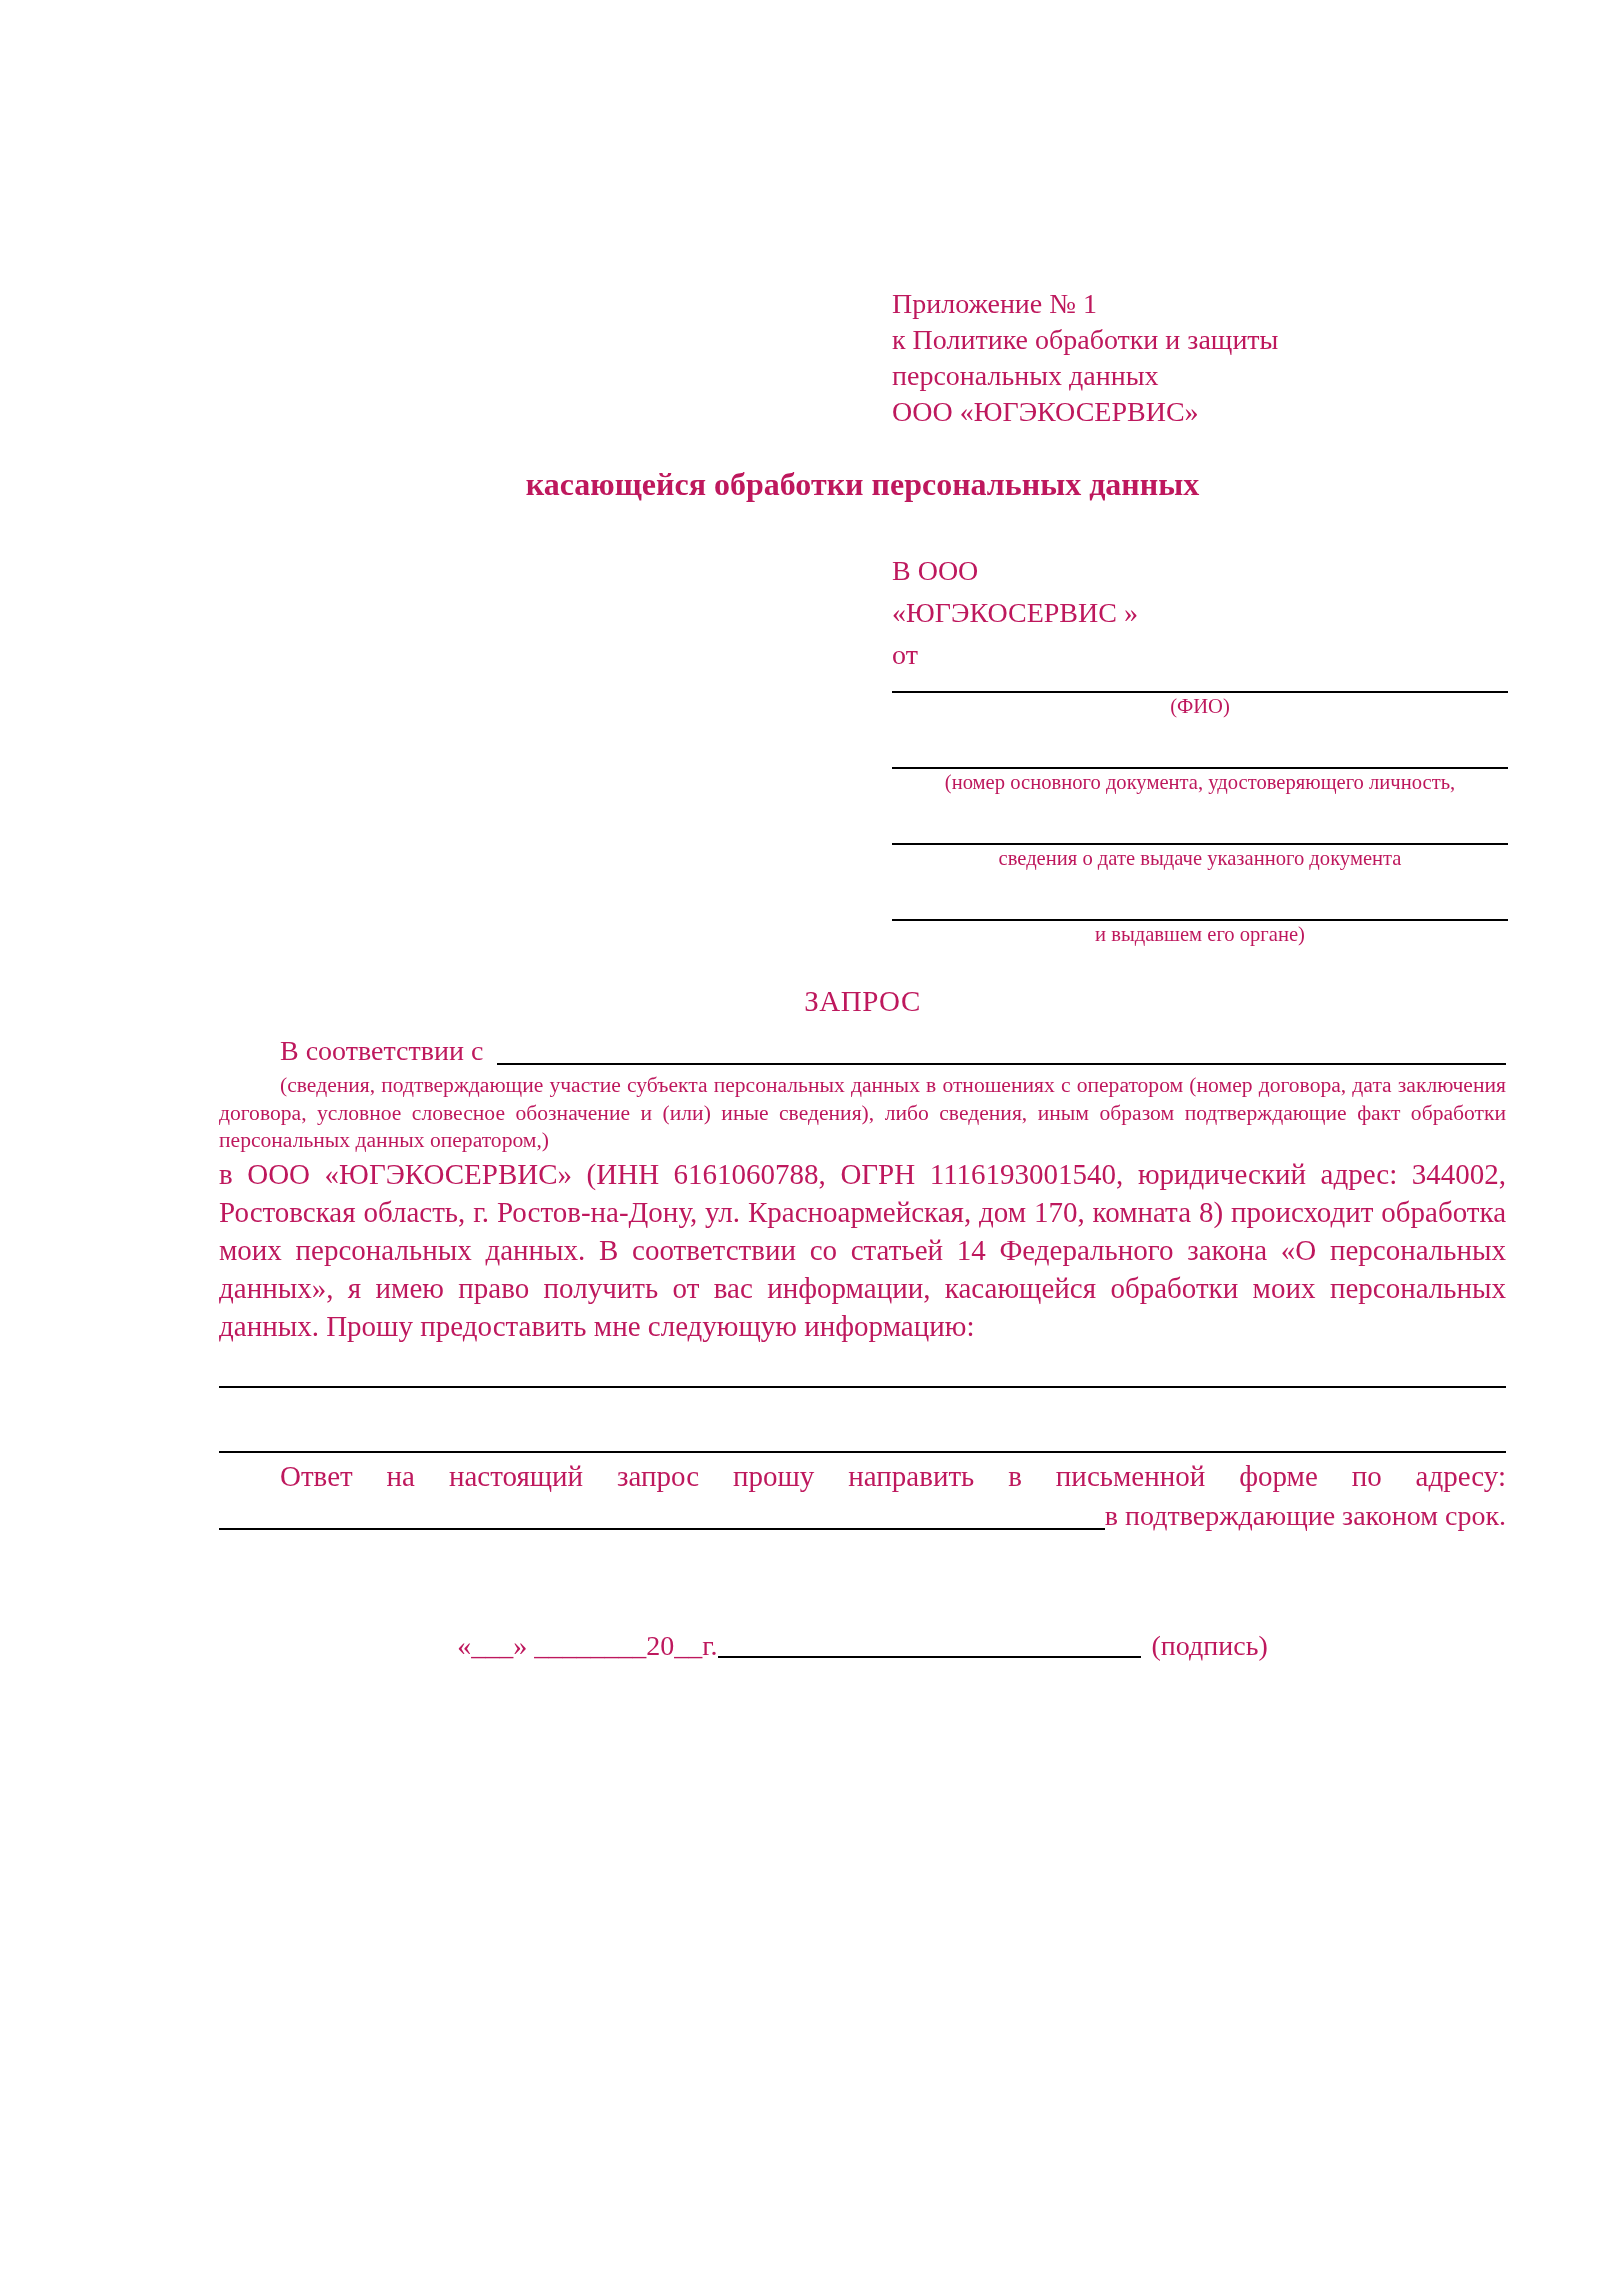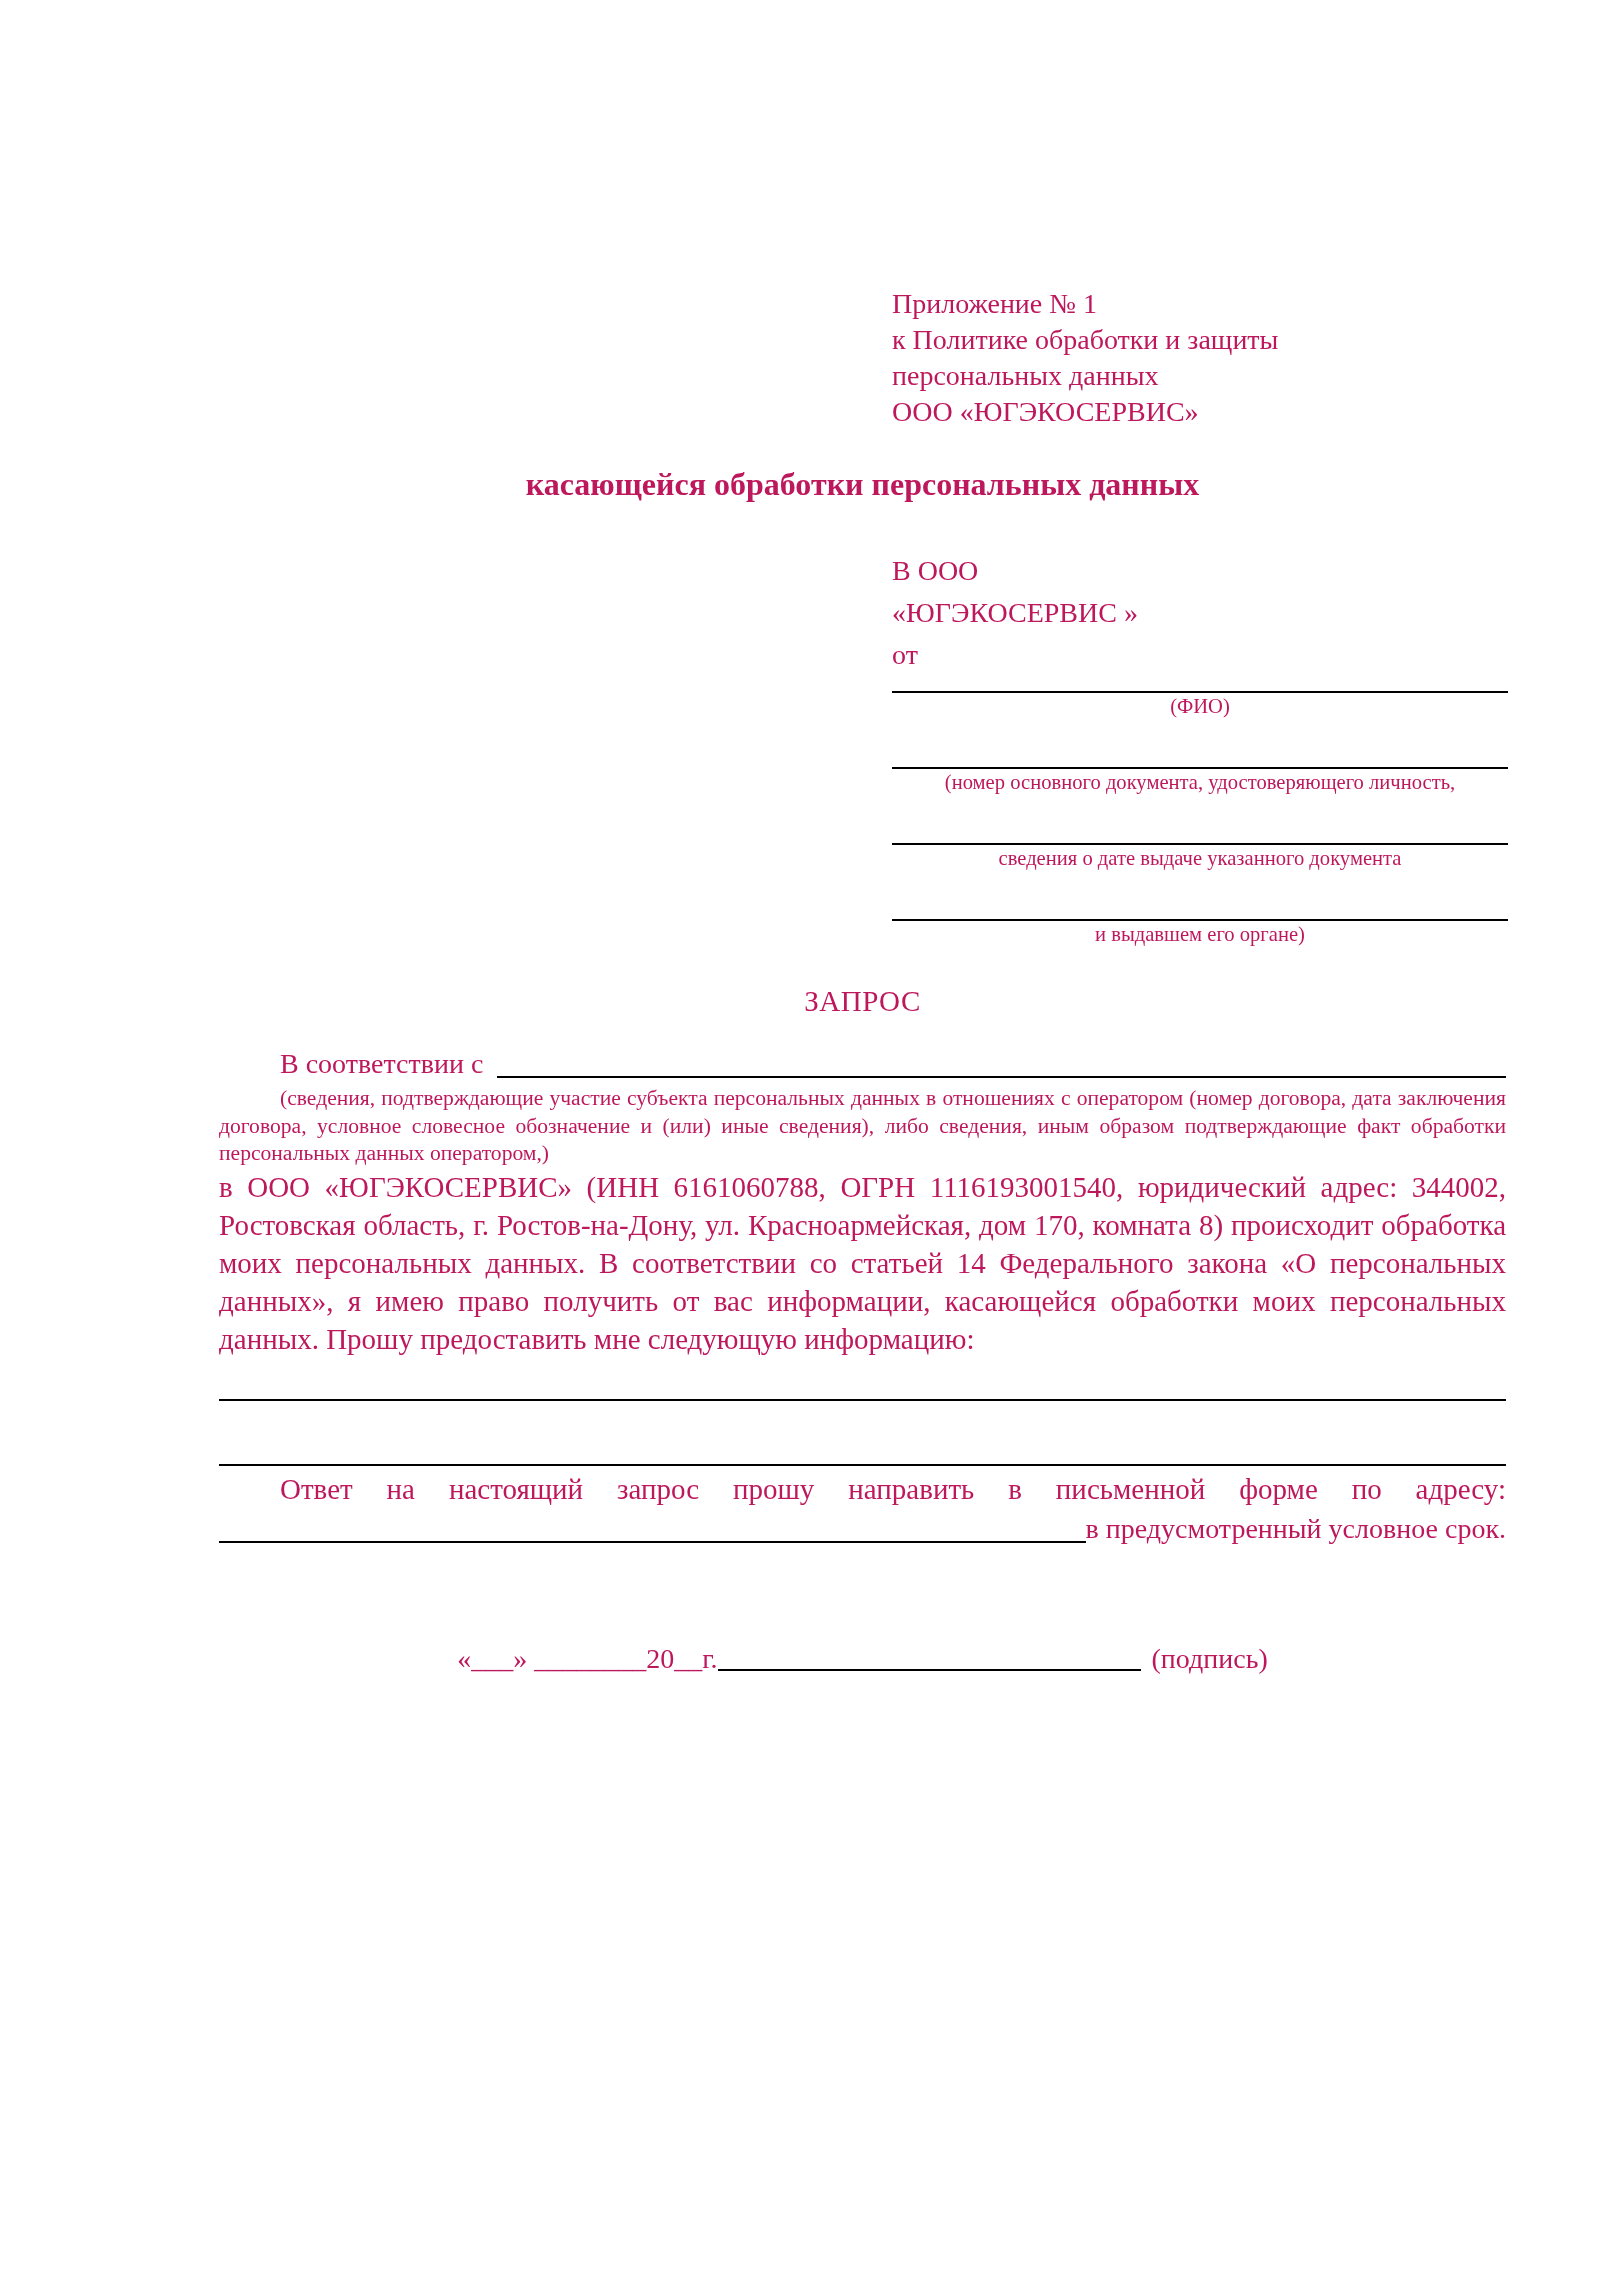--- a/index.html
+++ b/index.html
@@ -32,21 +32,21 @@
   .fld-line.first { height: 14.7px; }
   .fld-line.next  { height: 29px; margin-top: 18.6px; }
   .fld-caption {
     font-size: 20.6px;
     line-height: 26.5px;
     text-align: center;
     white-space: nowrap;
   }
   
   .zapros { text-align: center; margin-top: 35px; font-size: 29px; line-height: 39px; letter-spacing: 0.5px; }
-  .intro { display: flex; margin-top: 23px; padding-left: 61px; line-height: 39px; }
+  .intro { display: flex; margin-top: 10px; padding-left: 61px; line-height: 39px; }
   .intro-prefix { white-space: nowrap; padding-right: 13.7px; }
   .fill-line { flex: 1; position: relative; }
   .fill-line::after {
     content: ""; position: absolute; left: 0; right: 0; bottom: 5.9px;
     border-bottom: 2px solid #000;
   }
   .footnote {
     font-size: 21.6px;
     line-height: 27.4px;
     text-align: justify;
@@ -131,21 +131,21 @@
   <div class="footnote">(сведения, подтверждающие участие субъекта персональных данных в отношениях с оператором (номер договора, дата заключения договора, условное словесное обозначение и (или) иные сведения), либо сведения, иным образом подтверждающие факт обработки персональных данных оператором,)</div>
 
   <div class="body-par">в ООО «ЮГЭКОСЕРВИС» (ИНН 6161060788, ОГРН 1116193001540, юридический адрес: 344002, Ростовская область, г. Ростов-на-Дону, ул. Красноармейская, дом 170, комната 8) происходит обработка моих персональных данных. В соответствии со статьей 14 Федерального закона «О персональных данных», я имею право получить от вас информации, касающейся обработки моих персональных данных. Прошу предоставить мне следующую информацию:</div>
 
   <div class="hline one"></div>
   <div class="hline two"></div>
 
   <div class="reply-sentence">Ответ на настоящий запрос прошу направить в письменной форме по адресу:</div>
   <div class="reply-tail">
     <span class="fill-line"></span>
-    <span class="reply-tail-text">в предусмотренный условное срок.</span>
+    <span class="reply-tail-text">в подтверждающие законом срок.</span>
   </div>
 
   <div class="sig-row">
     <div class="sig-left">«___» ________20__г.</div>
     <div class="sig-right">
       <span class="sig-line"></span>
       <span class="sig-caption">(подпись)</span>
     </div>
   </div>
 

